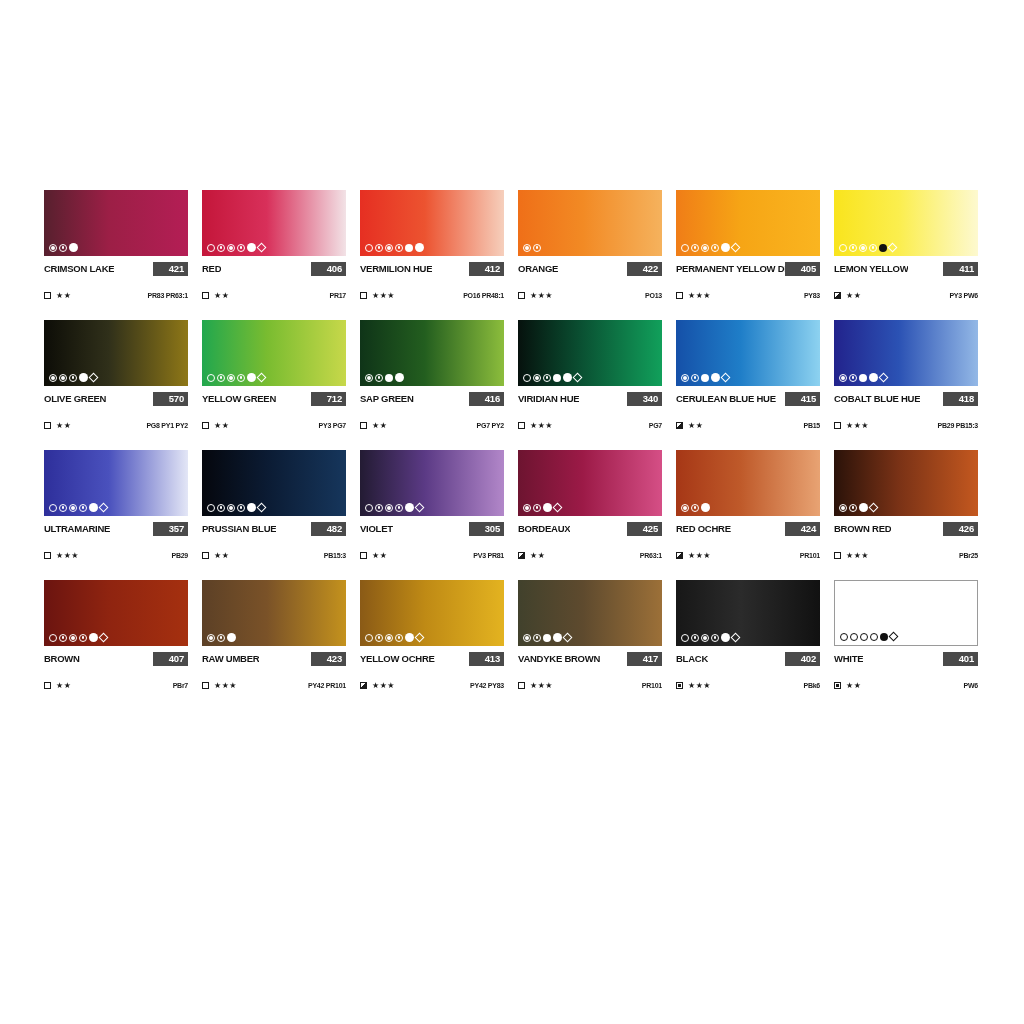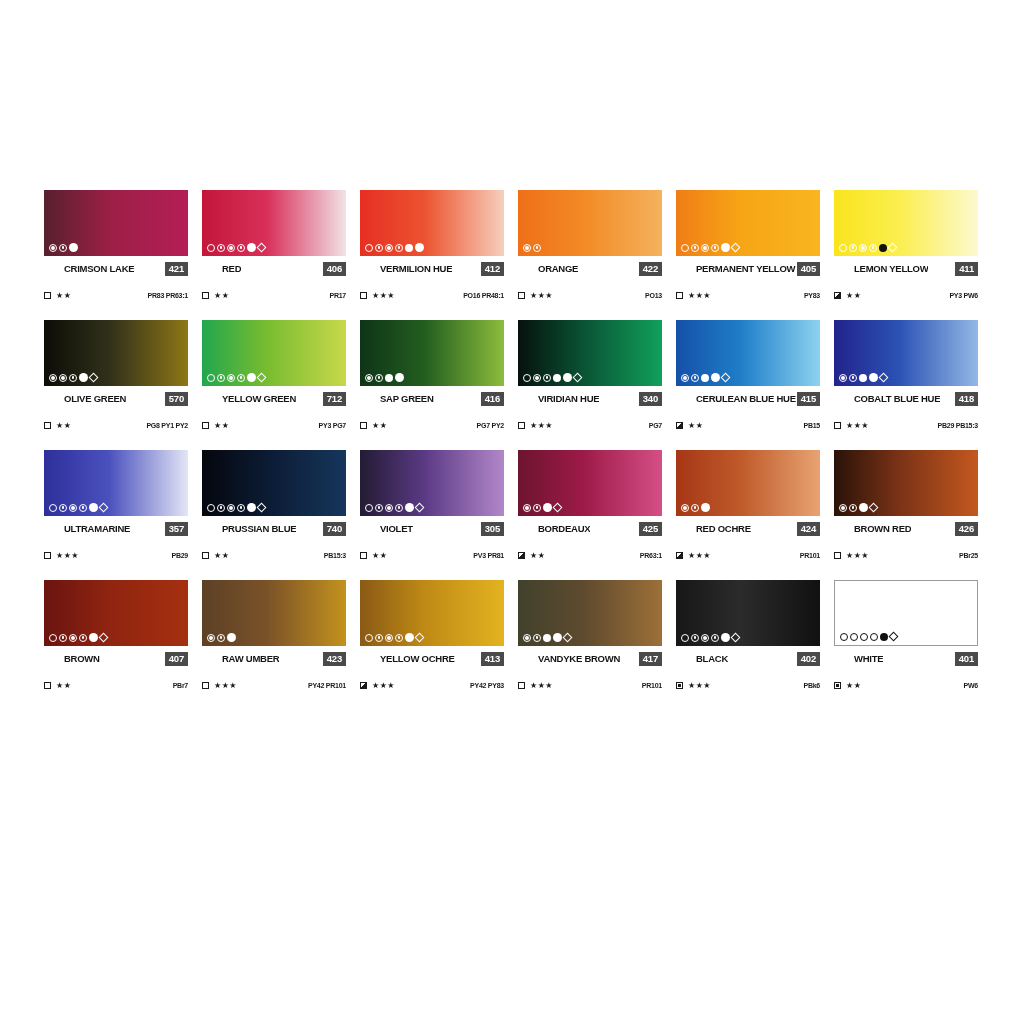--- a/index.html
+++ b/index.html
@@ -97,30 +97,29 @@
   }
 
   .color-name {
     font-size: 9.5px;
     font-weight: bold;
     letter-spacing: -0.25px;
     color: #141414;
     text-transform: uppercase;
     white-space: nowrap;
     overflow: hidden;
-    margin-left: 20px;
   }
 
   .color-code {
     background: #4a4a4a;
     color: #ffffff;
     font-size: 9.5px;
     font-weight: bold;
     letter-spacing: -0.2px;
-    padding: 1px 4px 1px 4px;
+    padding: 1px 4px 1px 16px;
     line-height: 12px;
     flex: 0 0 auto;
   }
 
   .meta-row {
     margin-top: 13px;
     height: 13px;
     display: flex;
     align-items: center;
     justify-content: space-between;
@@ -464,21 +463,21 @@
             <span class="dot ring"></span>
             <span class="dot ringdot"></span>
             <span class="dot ringdot2"></span>
             <span class="dot ringdot"></span>
             <span class="dot solidbig"></span>
             <span class="dot diamond"></span>
           </div>
         </div>
         <div class="name-row">
           <span class="color-name">PRUSSIAN BLUE</span>
-          <span class="color-code">740</span>
+          <span class="color-code">482</span>
         </div>
         <div class="meta-row">
           <div class="meta-left">
             <span class="opacity-box"></span>
             <span class="stars">★★</span>
           </div>
           <span class="pigment">PB15:3</span>
         </div>
       </div>
       <div class="swatch-cell">

